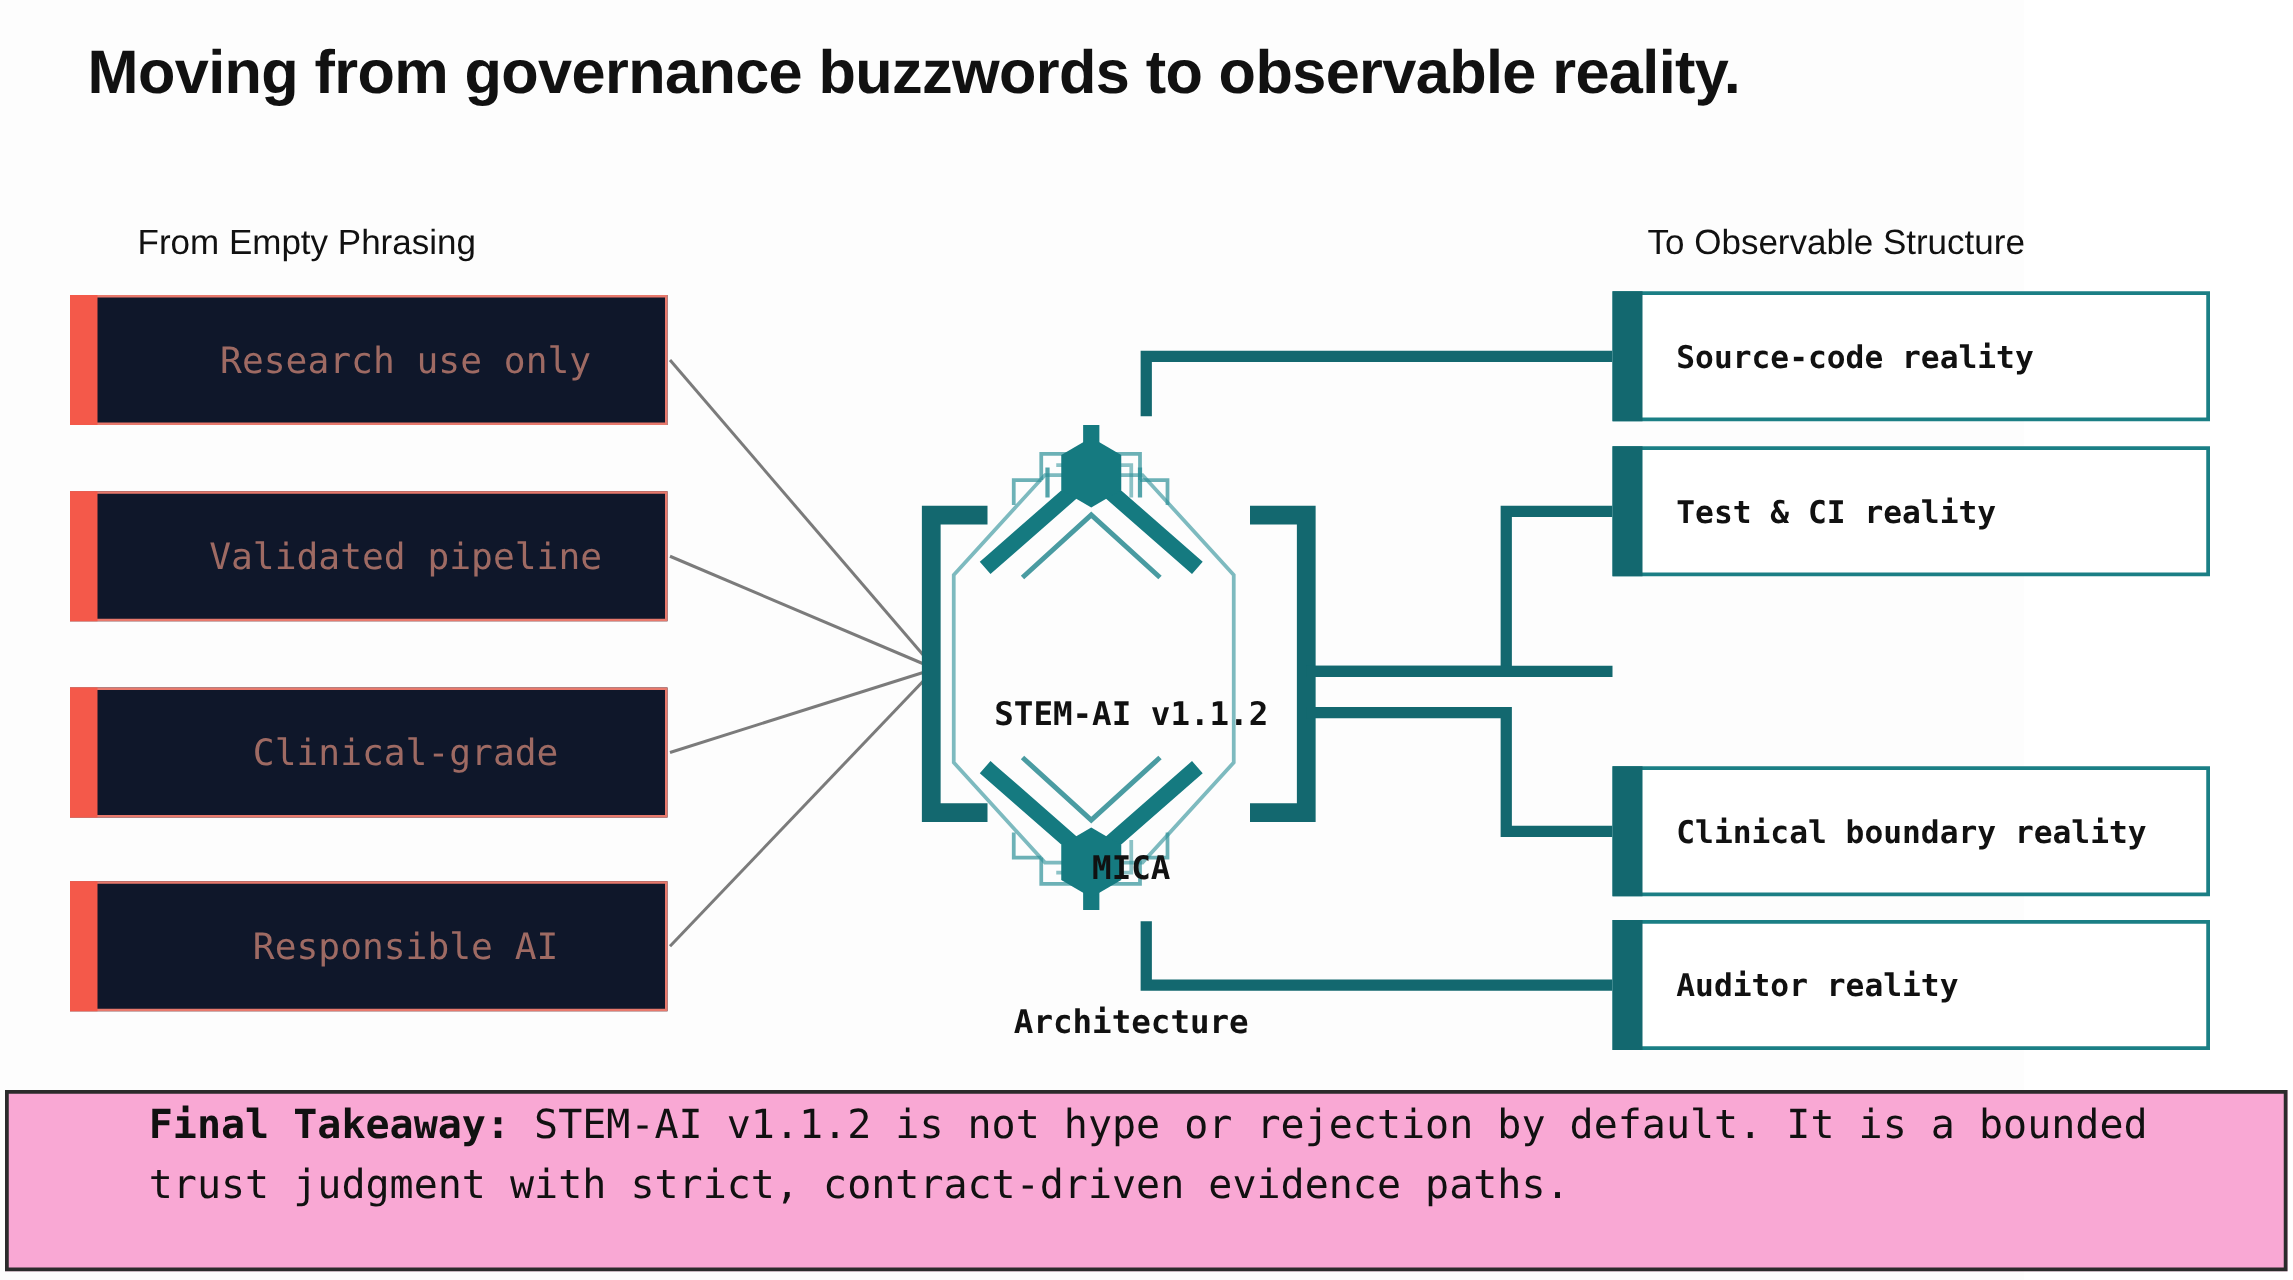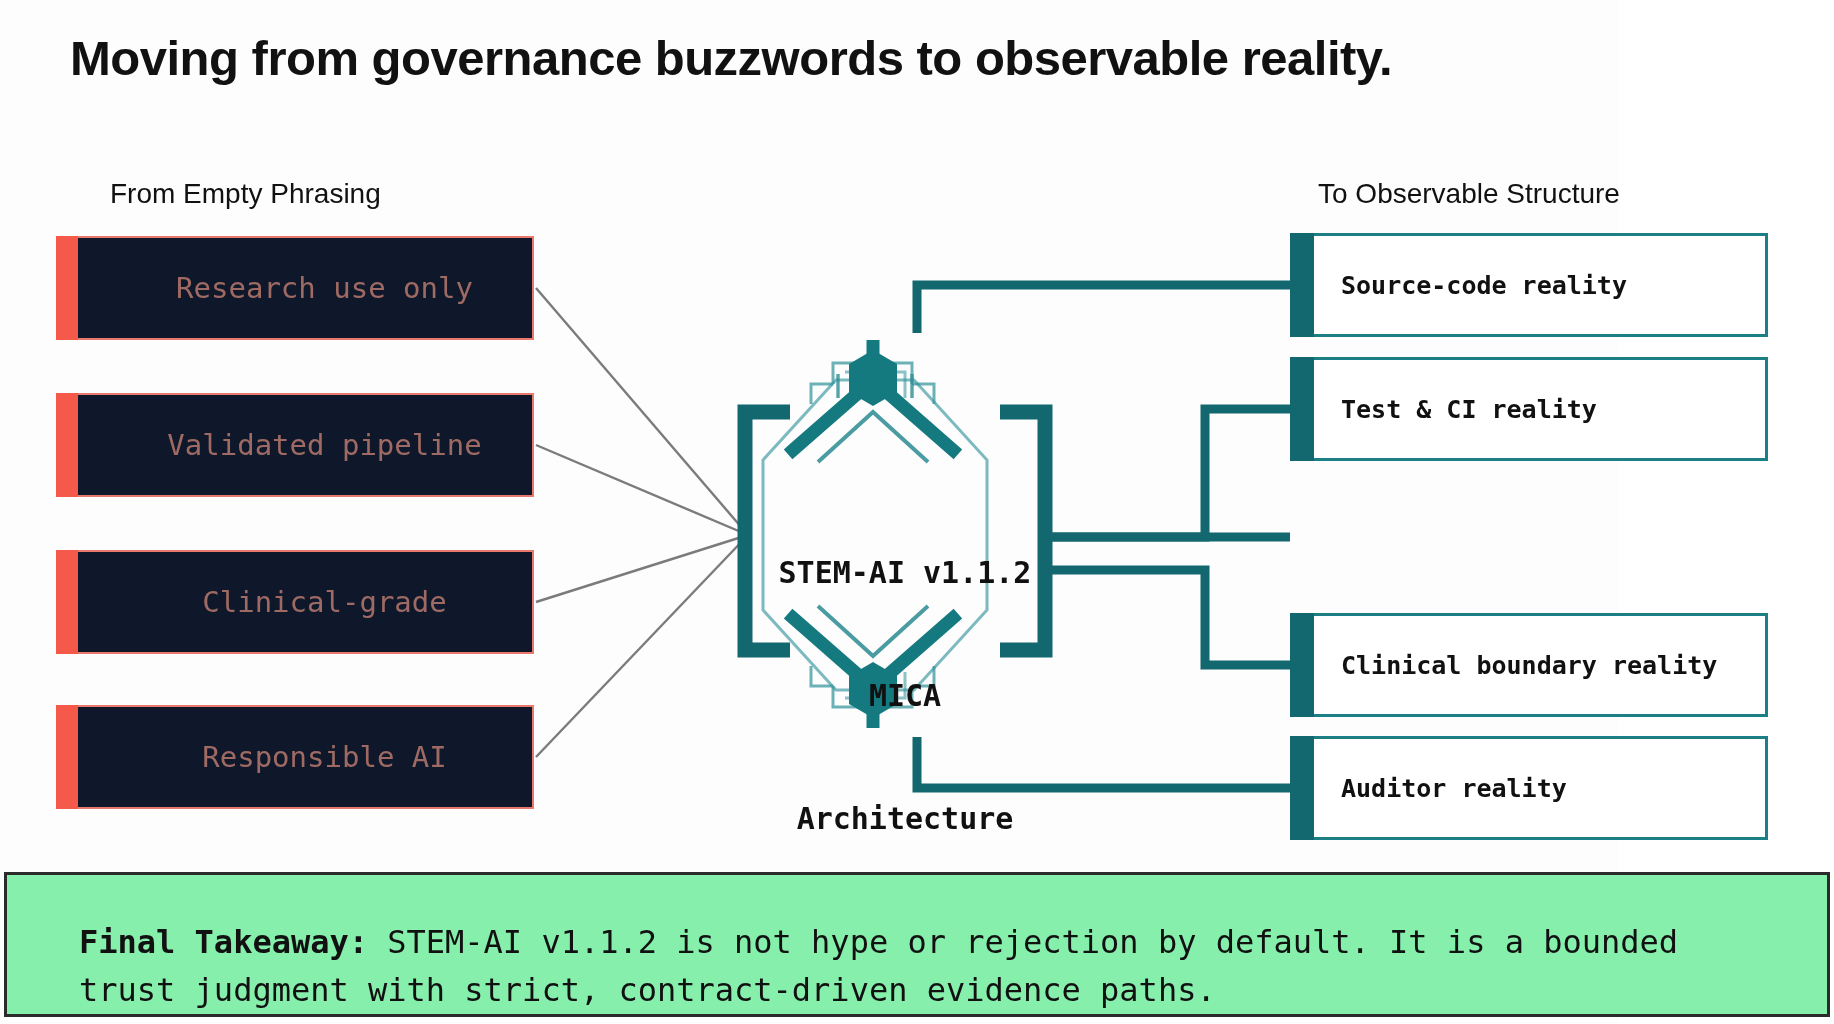--- a/index.html
+++ b/index.html
@@ -121,38 +121,39 @@
 
   
   #center-text {
     position: absolute;
     left: 740px;
     top: 470px;
     width: 330px;
     text-align: center;
     font-family: "DejaVu Sans Mono", "Liberation Mono", monospace;
     font-weight: bold;
-    font-size: 30px;
+    font-size: 26px;
     line-height: 41px;
     color: #111111;
     white-space: pre;
   }
 
   
   #takeaway {
     position: absolute;
     left: 4px;
     top: 872px;
     width: 1826px;
     height: 145px;
     box-sizing: border-box;
-    background: #86efac;
+    background: #f9a8d4;
     border: 3px solid #2b2b2b;
     display: flex;
-    align-items: flex-end;
+    align-items: flex-start;
+    padding-left: 40px;
   }
   #takeaway .inner {
     padding: 0 72px;
     font-family: "DejaVu Sans Mono", "Liberation Mono", monospace;
     font-size: 32px;
     line-height: 48px;
     color: #111111;
   }
   #takeaway .lead {
     font-weight: bold;

